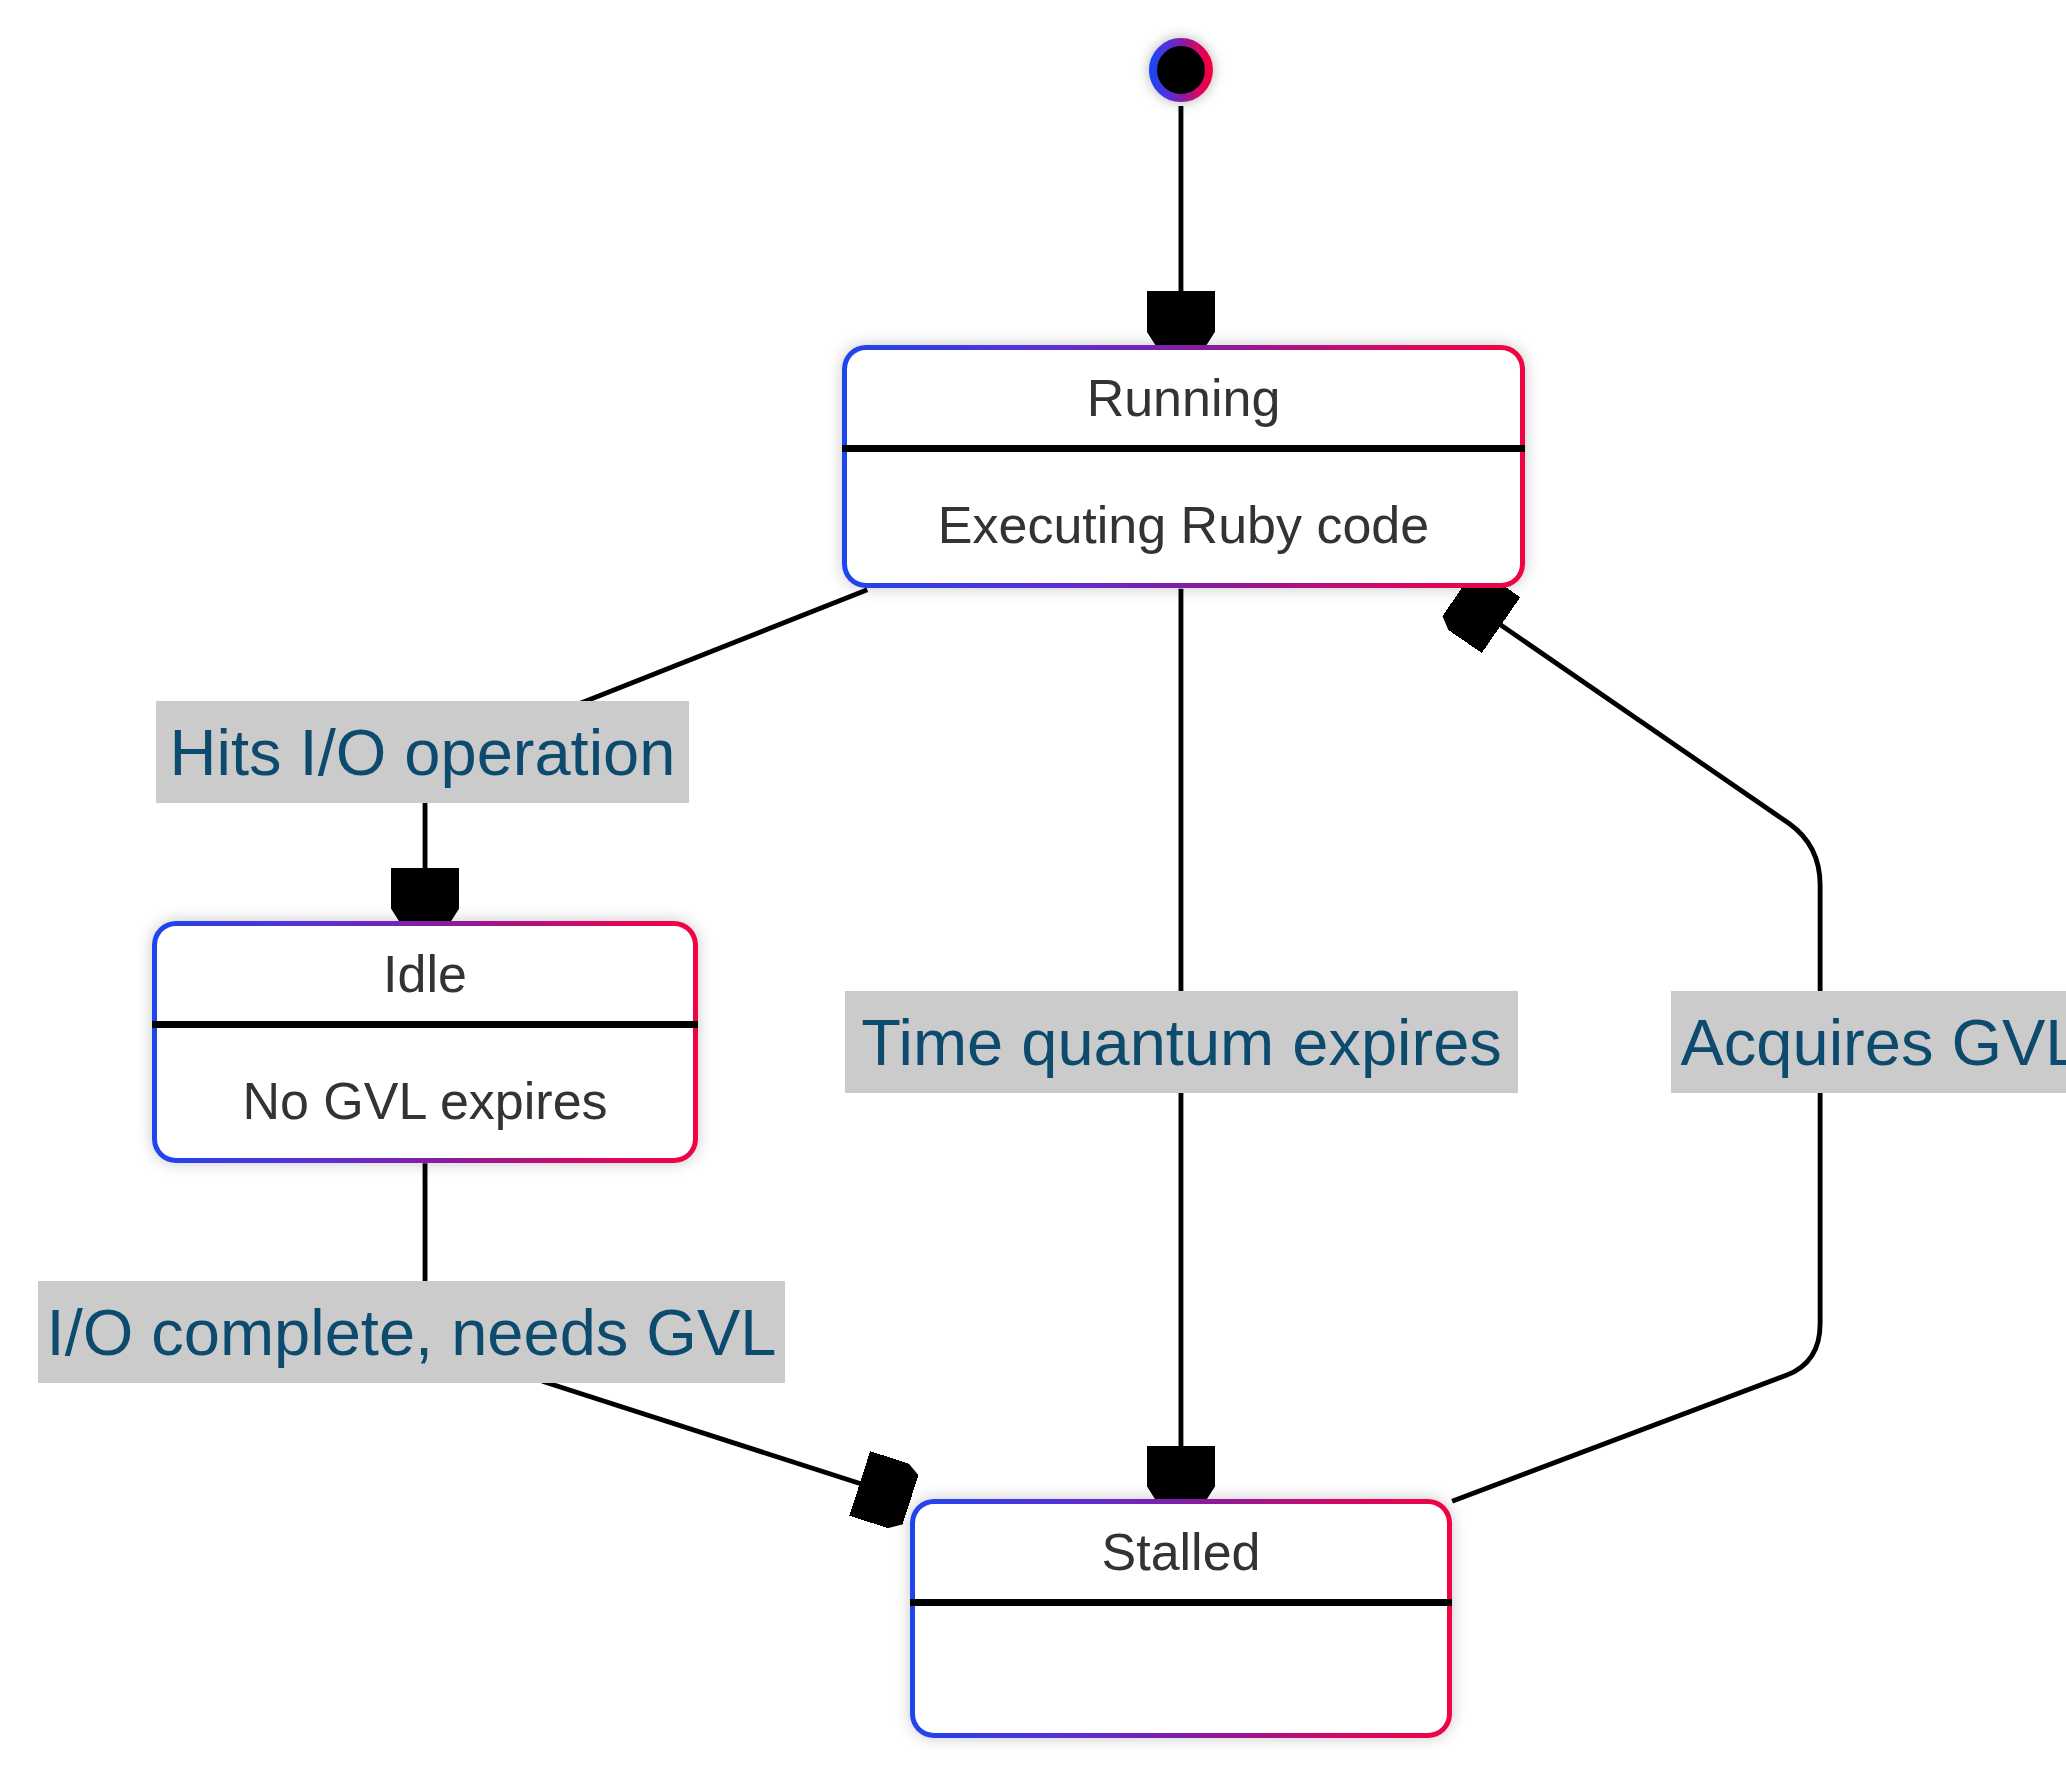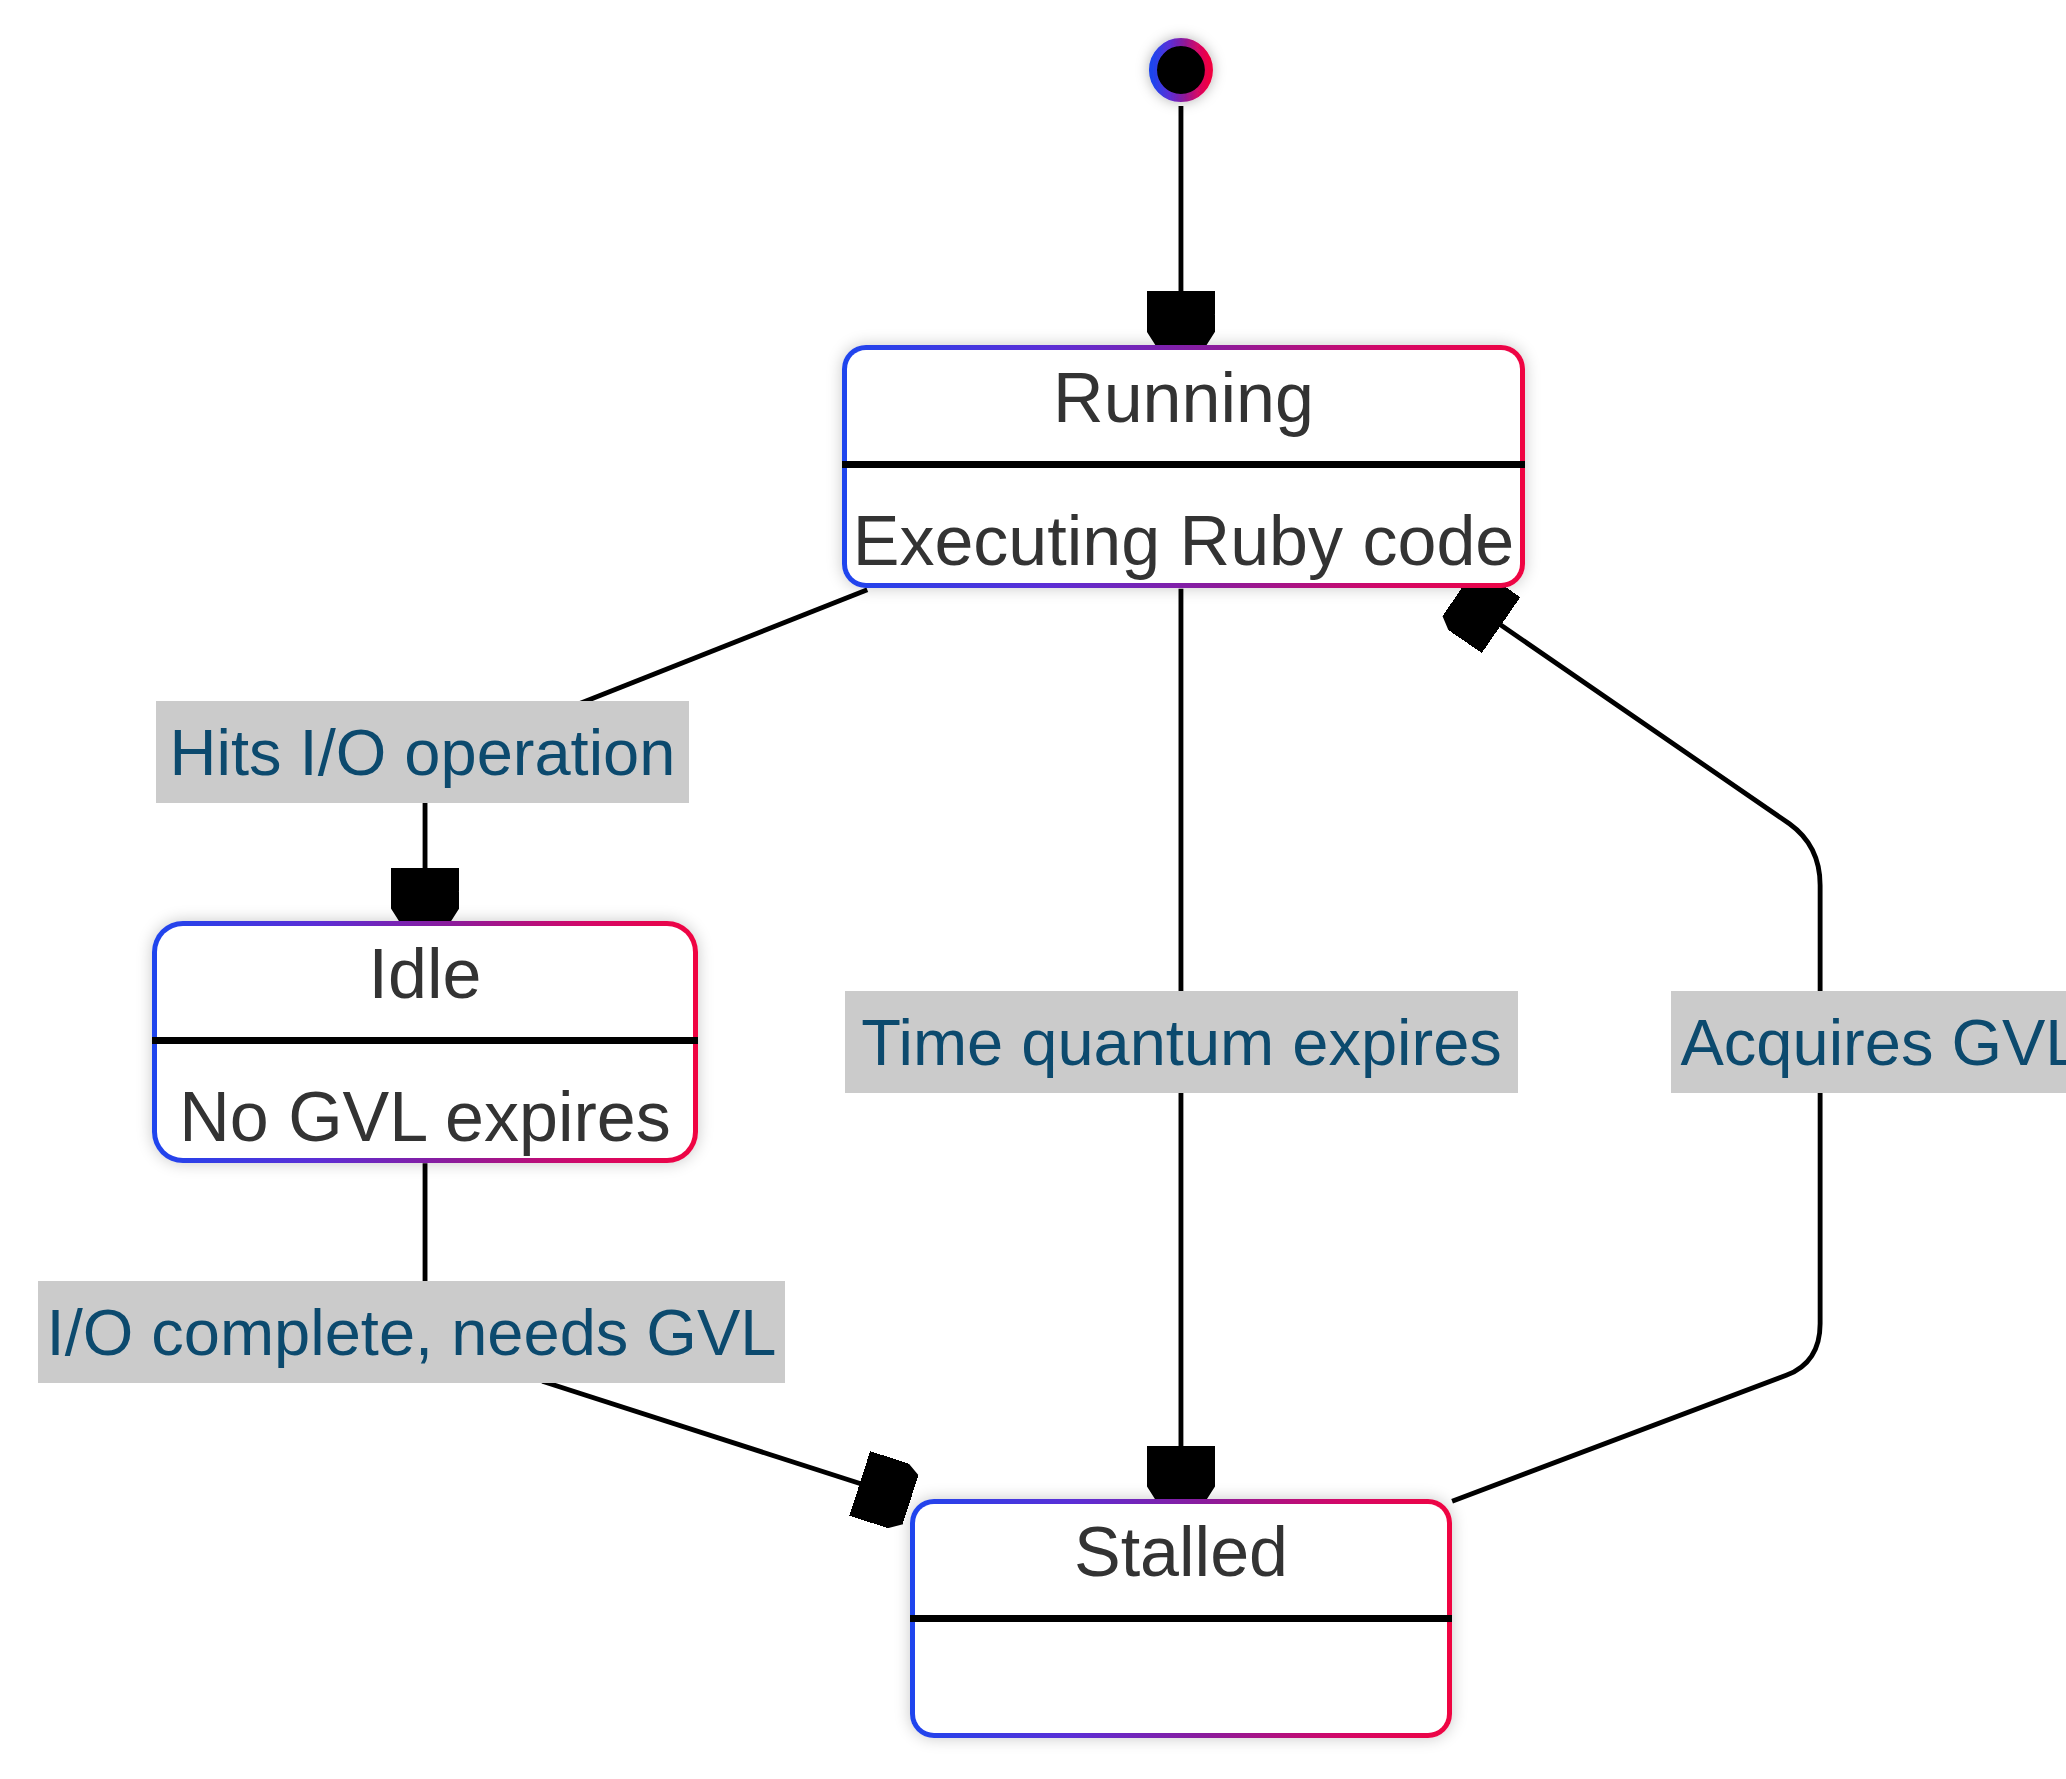--- a/index.html
+++ b/index.html
@@ -34,23 +34,22 @@
     box-sizing: border-box;
     border: 5.4px solid transparent;
     border-radius: 24px;
     background:
       linear-gradient(#ffffff, #ffffff) padding-box,
       linear-gradient(90deg, #1e45ee 0%, #5b2ed6 30%, #8c1b9b 55%, #d40766 80%, #f00441 100%) border-box;
     box-shadow: 0 0 16px rgba(0,0,0,0.22);
     display: flex;
     flex-direction: column;
     color: #333333;
-    font-size: 70px;
+    font-size: 52px;
     line-height: 1;
-    gap: 16px;
   }
   .state-title {
     height: 95px;
     flex: 0 0 95px;
     display: flex;
     align-items: center;
     justify-content: center;
     white-space: nowrap;
   }
   .state-divider {
@@ -116,21 +115,21 @@
 
     <path d="M2699,2790 L3320,2556 Q3383,2532 3383,2460 L3383,1645 Q3383,1572 3326,1531 L2712,1108" marker-end="url(#arrowhead)"></path>
   </svg>
 
   <div class="state" style="left:842px; top:345px; width:683px; height:243px;">
     <div class="state-title">Running</div>
     <div class="state-divider"></div>
     <div class="state-body">Executing Ruby code</div>
   </div>
 
-  <div class="state" style="left:152px; top:921px; width:546px; height:242px;border-radius:31px;">
+  <div class="state" style="left:152px; top:921px; width:546px; height:242px;">
     <div class="state-title">Idle</div>
     <div class="state-divider"></div>
     <div class="state-body">No GVL expires</div>
   </div>
 
   <div class="state" style="left:910px; top:1499px; width:542px; height:239px;">
     <div class="state-title">Stalled</div>
     <div class="state-divider"></div>
   </div>
 

